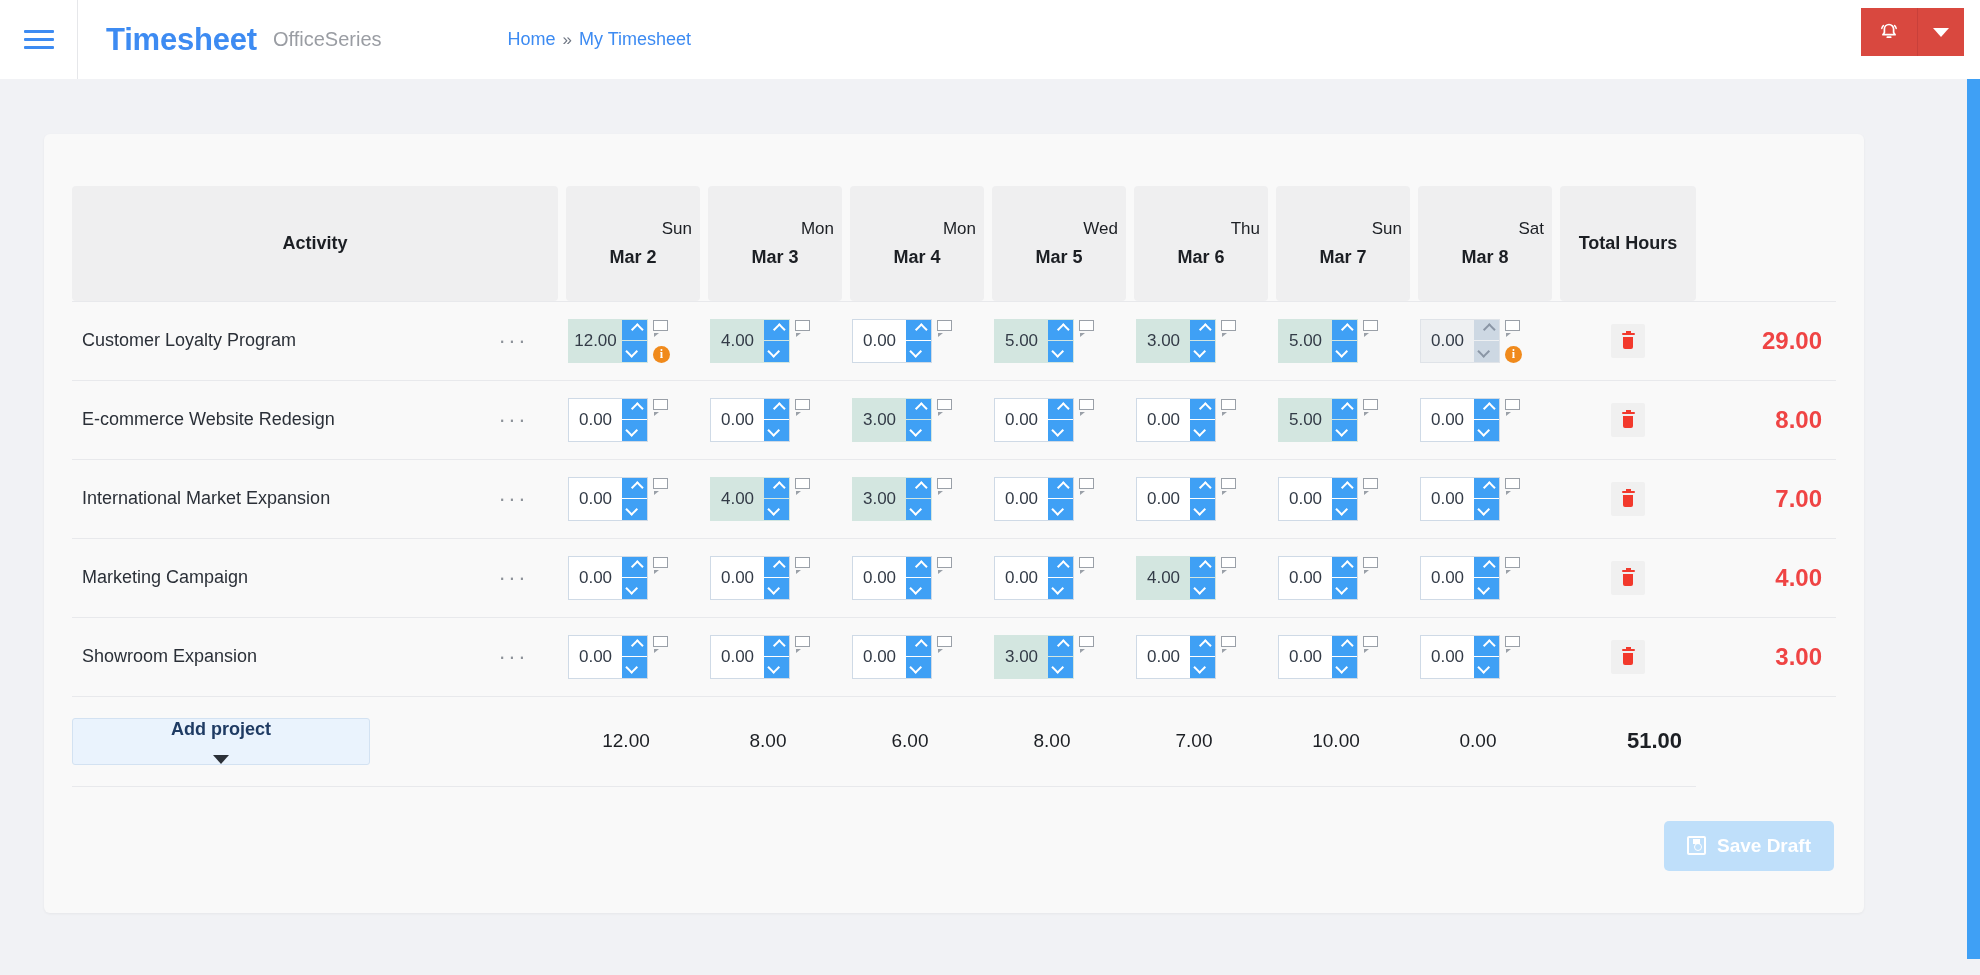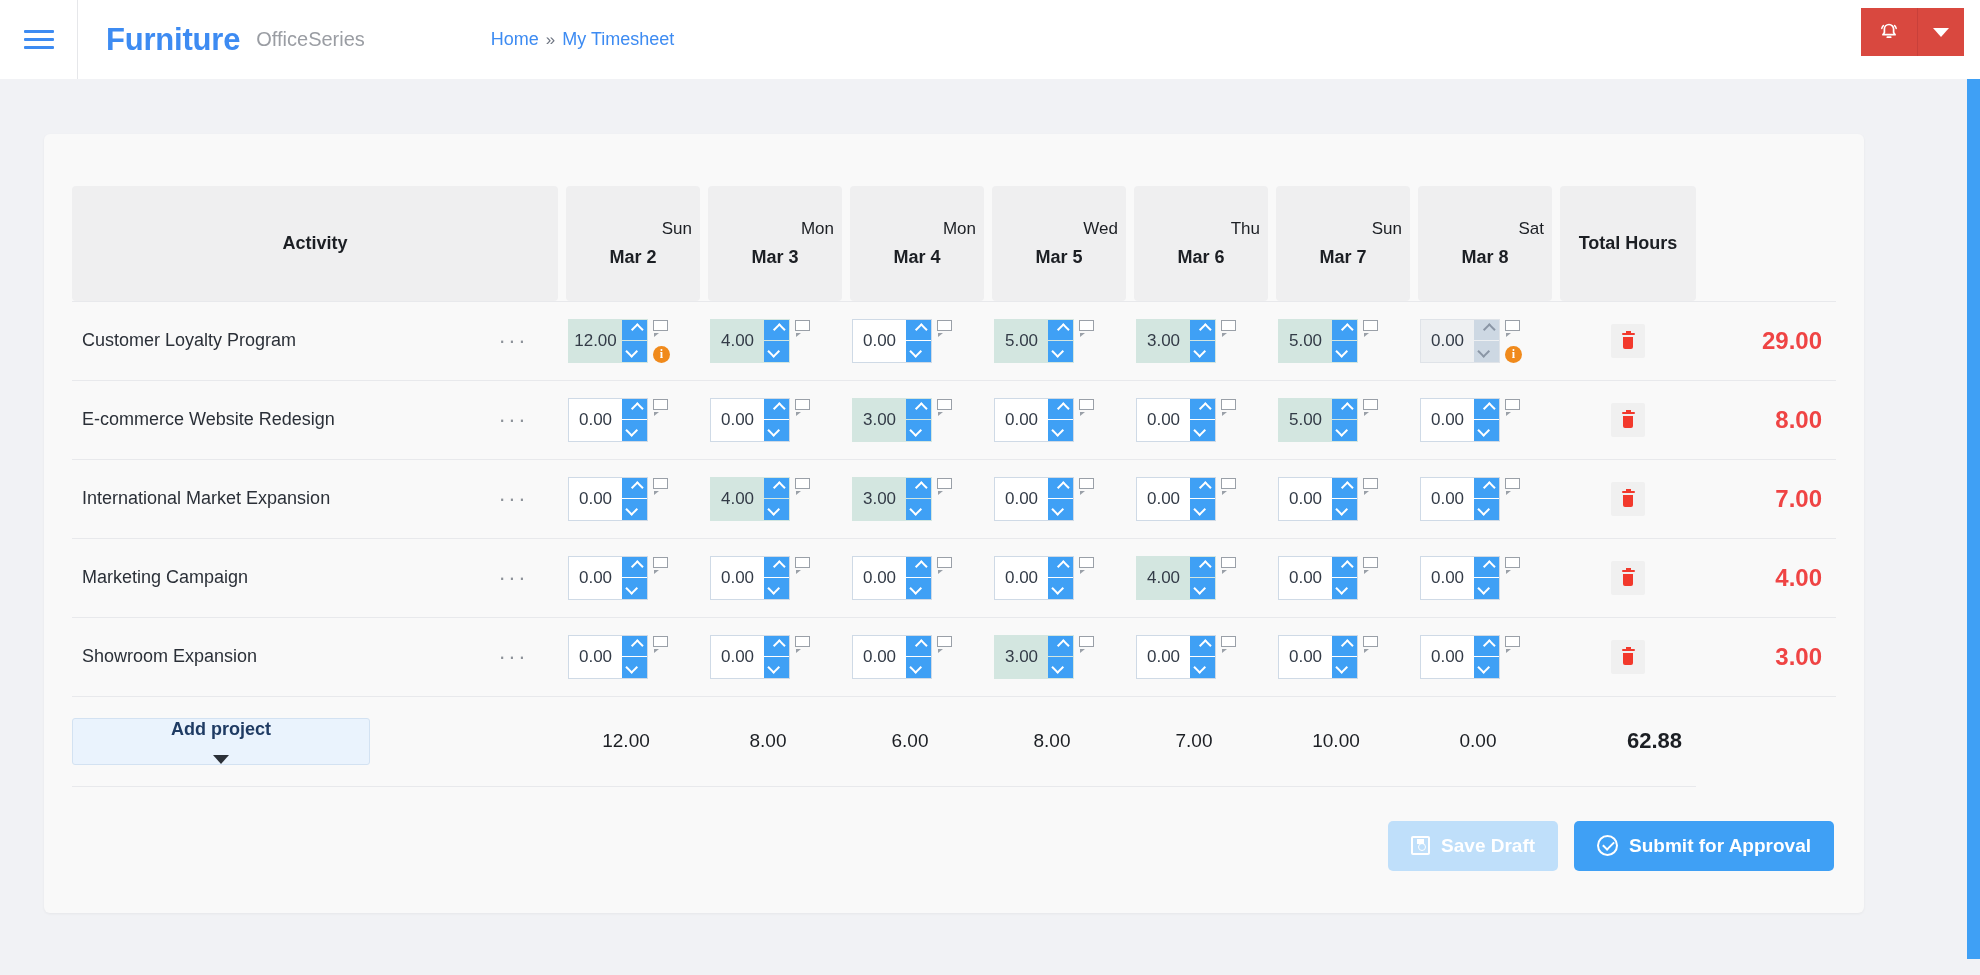--- a/index.html
+++ b/index.html
@@ -264,21 +264,21 @@
 
   <div class="hamburger-wrap">
     <div class="hamburger">
       <i></i>
         <i></i>
         <i></i>
     </div>
   </div>
 
   <div class="brand-zone">
-    <div class="brand-main">Furniture</div>
+    <div class="brand-main">Timesheet</div>
     <div class="brand-sub">OfficeSeries</div>
   </div>
 
   <div class="breadcrumb">
     <span class="crumb-link">Home</span>
     <span class="crumb-sep">»</span>
     <span class="crumb-link">My Timesheet</span>
   </div>
 
   <div class="header-actions">
@@ -1247,34 +1247,30 @@
           <td class="c-daytotal">6.00</td>
           <td></td>
           <td class="c-daytotal">8.00</td>
           <td></td>
           <td class="c-daytotal">7.00</td>
           <td></td>
           <td class="c-daytotal">10.00</td>
           <td></td>
           <td class="c-daytotal">0.00</td>
           <td></td>
-          <td class="c-grand">62.88</td>
+          <td class="c-grand">51.00</td>
         </tr>
       </tfoot>
     </table>
 
     <div class="actions">
       <button class="btn btn-draft">
         <span class="floppy"></span>
         <span>Save Draft</span>
       </button>
-      <button class="btn btn-submit">
-        <span class="check-circle"></span>
-        <span>Submit for Approval</span>
-      </button>
     </div>
 
   </div>
 </div>
 
 <div class="scrollbar-track">
   <div class="scrollbar-thumb"></div>
 </div>
 
 </body></html>

